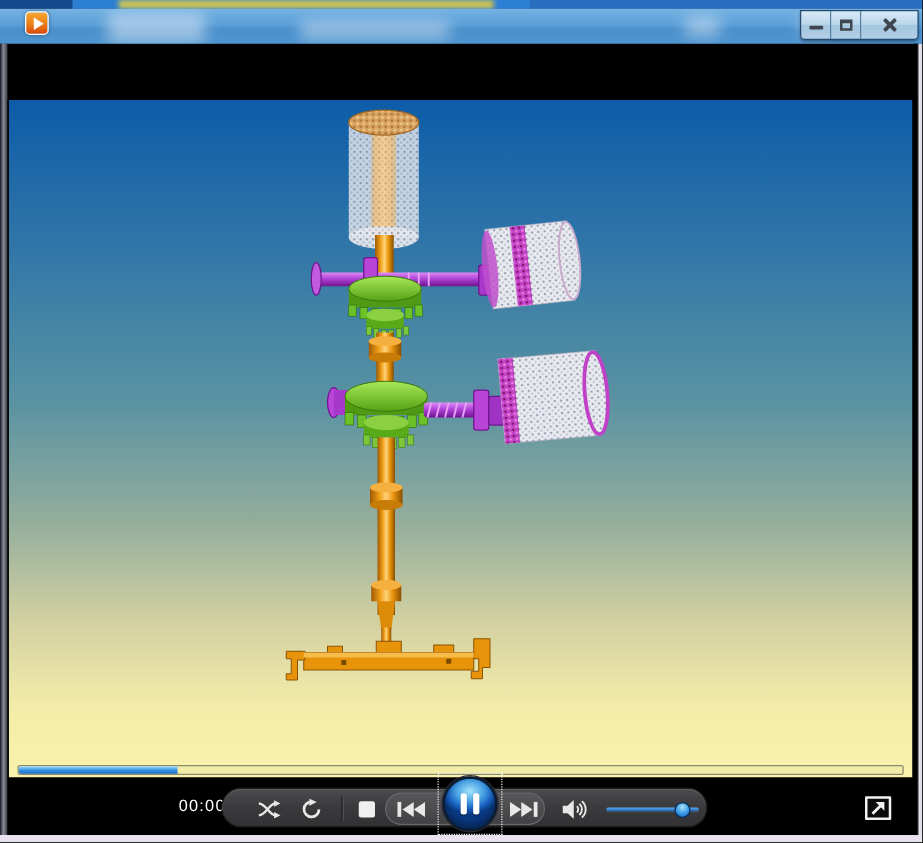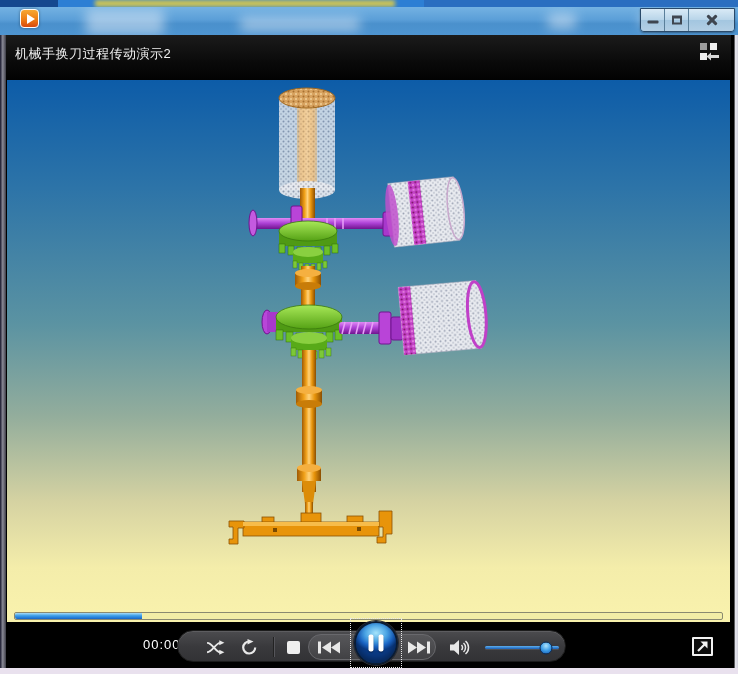--- a/index.html
+++ b/index.html
@@ -128,32 +128,20 @@
       <div class="win-btn">
           <div class="glyph-close"></div>
         </div>
     </div>
   </div>
 
   <div class="left-border"></div>
   <div class="right-border"></div>
   <div class="bottom-strip"></div>
 
-  <div class="ptitle">
-    <span class="label">机械手换刀过程传动演示2</span>
-    <div class="mini-icon">
-      <svg width="26" height="20" viewBox="0 0 26 20">
-        <rect x="3" y="2" width="7" height="7" fill="#9a9a9a"></rect>
-        <rect x="13" y="2" width="7" height="7" fill="#efefef"></rect>
-        <rect x="3" y="12" width="7" height="7" fill="#efefef"></rect>
-        <rect x="14" y="14" width="8" height="3" fill="#d8d8d8"></rect>
-        <polygon points="14,11.5 14,19.5 9.5,15.5" fill="#d8d8d8"></polygon>
-      </svg>
-    </div>
-  </div>
 
   <div class="video">
     <svg class="scene" width="725" height="542" viewBox="0 0 725 542">
       <defs>
         <linearGradient id="orangeShaft" x1="0" y1="0" x2="1" y2="0">
           <stop offset="0" stop-color="#a05a04"></stop>
             <stop offset=".3" stop-color="#f0a018"></stop>
           <stop offset=".5" stop-color="#ffd27a"></stop>
             <stop offset=".72" stop-color="#e8940a"></stop>
           <stop offset="1" stop-color="#8a4e02"></stop>

